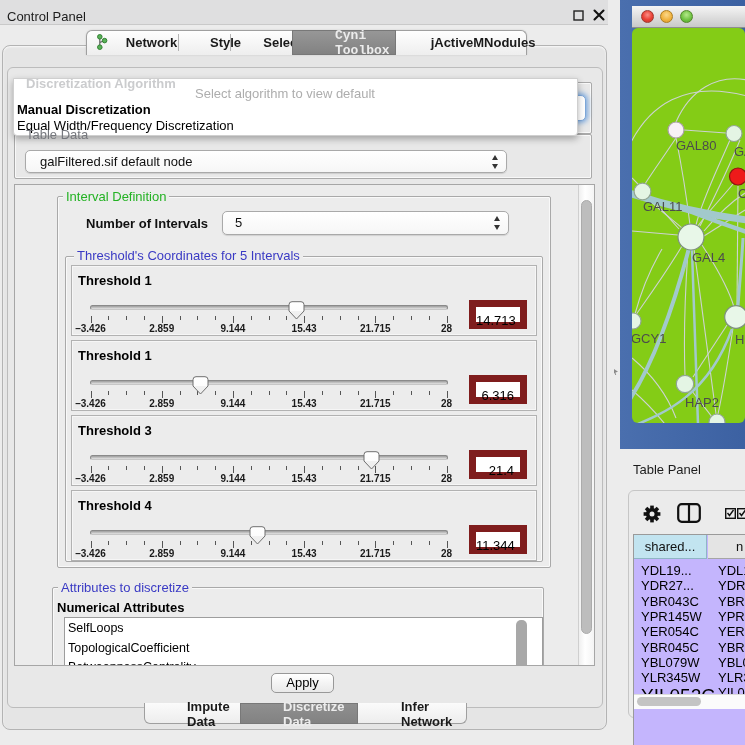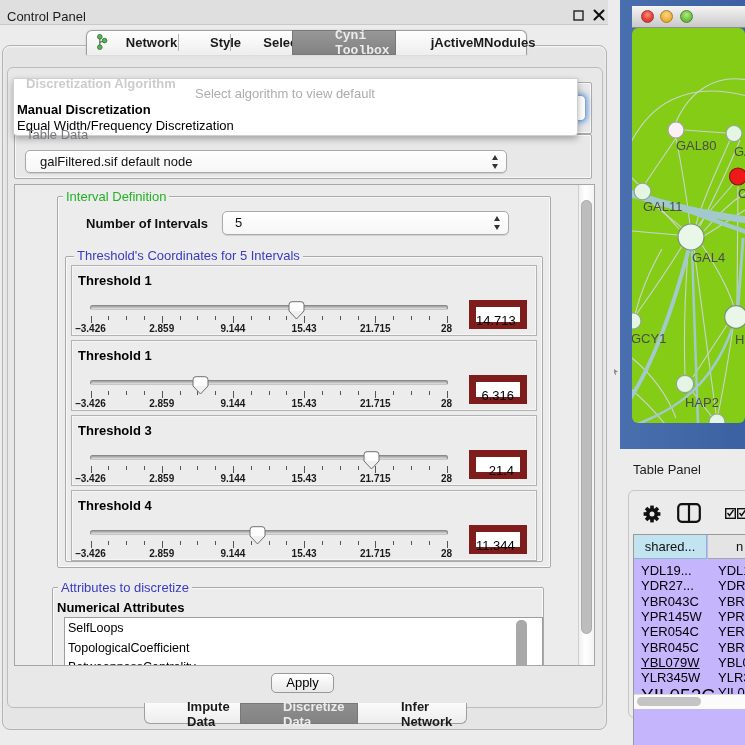--- a/index.html
+++ b/index.html
@@ -373,21 +373,21 @@
  <div class="ab" style="left:7px;top:43.3px;font-size:13px;color:#000;">YDR27...</div>
  <div class="ab" style="left:84px;top:43.3px;font-size:13px;color:#000;">YDR2</div>
  <div class="ab" style="left:7px;top:58.6px;font-size:13px;color:#000;">YBR043C</div>
  <div class="ab" style="left:84px;top:58.6px;font-size:13px;color:#000;">YBR0</div>
  <div class="ab" style="left:7px;top:73.9px;font-size:13px;color:#000;">YPR145W</div>
  <div class="ab" style="left:84px;top:73.9px;font-size:13px;color:#000;">YPR1</div>
  <div class="ab" style="left:7px;top:89.2px;font-size:13px;color:#000;">YER054C</div>
  <div class="ab" style="left:84px;top:89.2px;font-size:13px;color:#000;">YER0</div>
  <div class="ab" style="left:7px;top:104.5px;font-size:13px;color:#000;">YBR045C</div>
  <div class="ab" style="left:84px;top:104.5px;font-size:13px;color:#000;">YBR0</div>
- <div class="ab" style="left:7px;top:119.8px;font-size:13px;color:#000;text-decoration:underline;">YBL079W</div>
+ <div class="ab" style="left:7px;top:119.8px;font-size:13px;color:#000;">YBL079W</div>
  <div class="ab" style="left:84px;top:119.8px;font-size:13px;color:#000;">YBL0</div>
  <div class="ab" style="left:7px;top:135.1px;font-size:13px;color:#000;">YLR345W</div>
  <div class="ab" style="left:84px;top:135.1px;font-size:13px;color:#000;">YLR3</div>
  <div class="ab" style="left:7px;top:150.4px;font-size:19px;color:#000;">YIL052C</div>
  <div class="ab" style="left:84px;top:150.4px;font-size:13px;color:#000;text-align:center;">YIL0</div>
 
  <div class="ab" style="left:0;top:159px;width:112px;height:15px;background:#fbfbfb;border-top:1px solid #ddd;">
    <div style="position:absolute;left:3px;top:2px;width:64px;height:9px;background:#c4c4c4;border-radius:4.5px;"></div>
  </div>
 </div>

